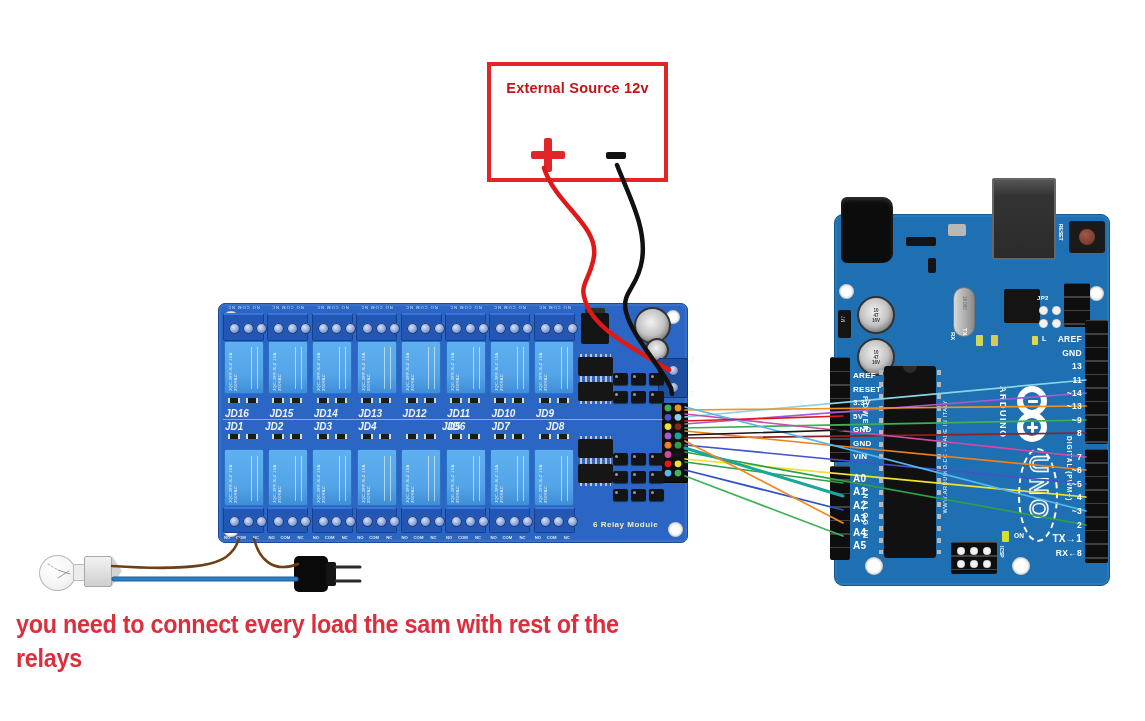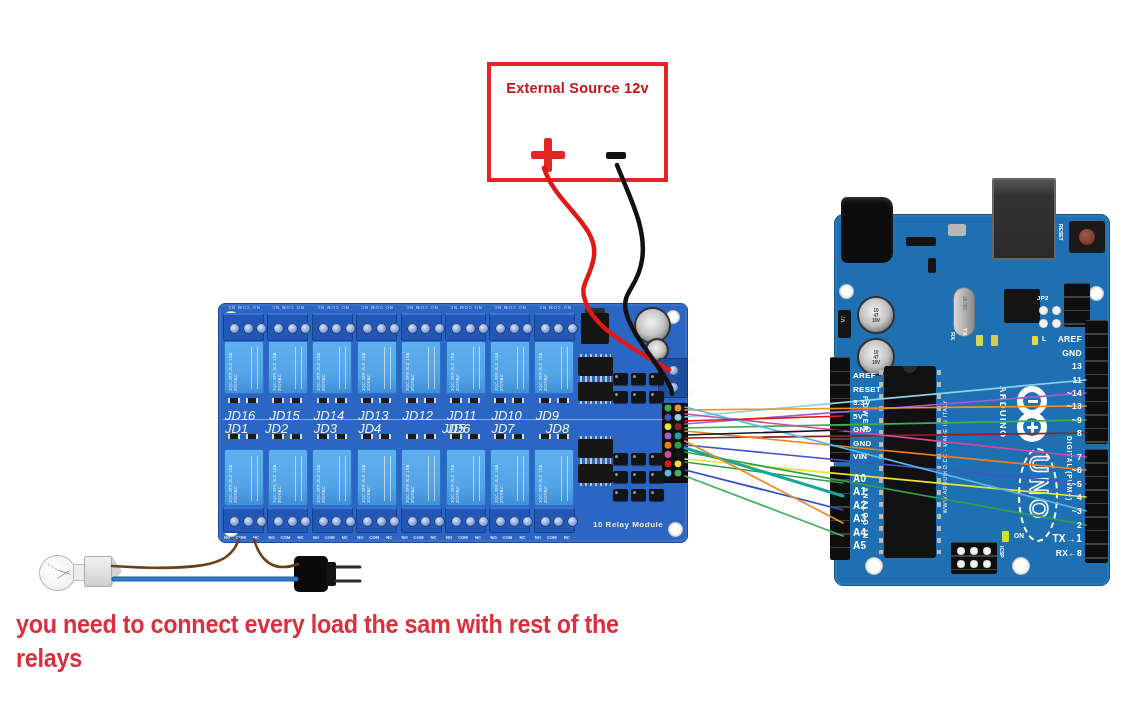--- a/index.html
+++ b/index.html
@@ -10,21 +10,21 @@
   .src-title{color:#c31515;font-weight:bold;font-size:14.5px;text-align:center;letter-spacing:.2px;}
   .plusbar{background:#e42528;border-radius:2px;}
   .minusbar{background:#111;border-radius:2px;}
   
   .board-relay{background:#2b66c4;border:1px solid #1b4a9a;border-radius:7px;box-shadow:inset 0 0 0 2px rgba(255,255,255,.07);}
   .tblock{background:#2257b6;border:1px solid #163f8e;border-top:2px solid #3a74d8;border-radius:2px;}
   .screw{border-radius:50%;background:radial-gradient(circle at 40% 38%,#d7e4fa,#7f9cd4 55%,#2a4a90);box-shadow:inset 0 0 0 1px #1b3a7e;}
   .relay{background:linear-gradient(180deg,#5fb0f0 0%,#54a4e8 65%,#3e8ed8 100%);border:1px solid #2a72c2;border-radius:2px;}
   .relay-text{writing-mode:vertical-rl;transform:rotate(180deg);font-size:4px;line-height:5px;color:rgba(255,255,255,.9);letter-spacing:.4px;}
   .relay-line{background:rgba(255,255,255,.55);}
-  .jd{font-size:13px;font-weight:normal;font-style:italic;color:#eef3fb;white-space:nowrap;}
+  .jd{font-size:10px;font-weight:bold;font-style:italic;color:#eef3fb;white-space:nowrap;}
   .tlabel-top{transform:rotate(180deg);font-size:4px;color:#dfe8f8;text-align:center;letter-spacing:1px;white-space:nowrap;}
   .tlabel-bot{font-size:4.2px;color:#dfe8f8;white-space:nowrap;font-weight:bold;}
   .smd{background:#1b1b1b;border-left:2px solid #d8d8d8;border-right:2px solid #d8d8d8;}
   .dip{background:#161616;border-radius:2px;}
   .dip::before{content:'';position:absolute;top:-3px;left:2px;right:2px;height:3px;background:repeating-linear-gradient(90deg,#c4c4c4 0 2px,transparent 2px 5px);}
   .dip::after{content:'';position:absolute;bottom:-3px;left:2px;right:2px;height:3px;background:repeating-linear-gradient(90deg,#c4c4c4 0 2px,transparent 2px 5px);}
   .opto{background:#141414;border-radius:2px;box-shadow:0 1px 1px rgba(0,0,0,.5);}
   .opto::before{content:'';position:absolute;width:3px;height:3px;background:#999;border-radius:50%;left:2px;top:2px;}
   .cap{border-radius:50%;background:radial-gradient(circle at 45% 40%,#f2f2f2,#c2c2c2 50%,#777 78%,#4a4a4a);border:2px solid #333;}
   .cap-label{font-size:4.5px;line-height:5px;color:#333;white-space:pre-line;text-align:center;font-weight:bold;}
@@ -92,21 +92,21 @@
     <div class="abs regulator" style="left:362px;top:9px;width:28px;height:31px;"></div>
     <div class="abs cap" style="left:415px;top:3px;width:37px;height:37px;"></div>
     <div class="abs cap" style="left:426px;top:34px;width:24px;height:24px;"></div>
     <div class="abs pwrterm" style="left:439px;top:54px;width:30px;height:40px;">
       <div class="abs screw" style="left:9px;top:6px;width:11px;height:11px;"></div>
       <div class="abs screw" style="left:9px;top:23px;width:11px;height:11px;"></div>
     </div>
     <div class="abs vtiny" style="left:471px;top:53px;">DC+</div>
     <div class="abs vtiny" style="left:471px;top:87px;">DC-</div>
     <div class="abs pinhdr" style="left:443px;top:99px;width:26px;height:80px;"></div>
-    <div class="abs rm-title" style="left:374px;top:216px;">10 Relay Module</div>
+    <div class="abs rm-title" style="left:374px;top:216px;">6 Relay Module</div>
   <div class="abs tlabel-top" style="left: 4px; top: 1px; width: 41px;">NO COM NC</div>
       <div class="abs tblock" style="left: 4px; top: 9px; width: 41px; height: 28px;">
         <div class="abs screw" style="left: 5px; top: 8px; width: 11px; height: 11px;"></div>
         <div class="abs screw" style="left: 18.5px; top: 8px; width: 11px; height: 11px;"></div>
         <div class="abs screw" style="left: 32px; top: 8px; width: 11px; height: 11px;"></div>
       </div>
       <div class="abs relay" style="left: 4.5px; top: 37px; width: 40px; height: 53px;">
         <div class="abs relay-text" style="left: 3px; top: 4px; height: 45px;">JQC-3FF-S-Z 10A 250VAC</div>
         <div class="abs relay-line" style="left: 26px; top: 5px; width: 1px; height: 42px;"></div>
         <div class="abs relay-line" style="left: 32px; top: 5px; width: 1px; height: 42px;"></div>

